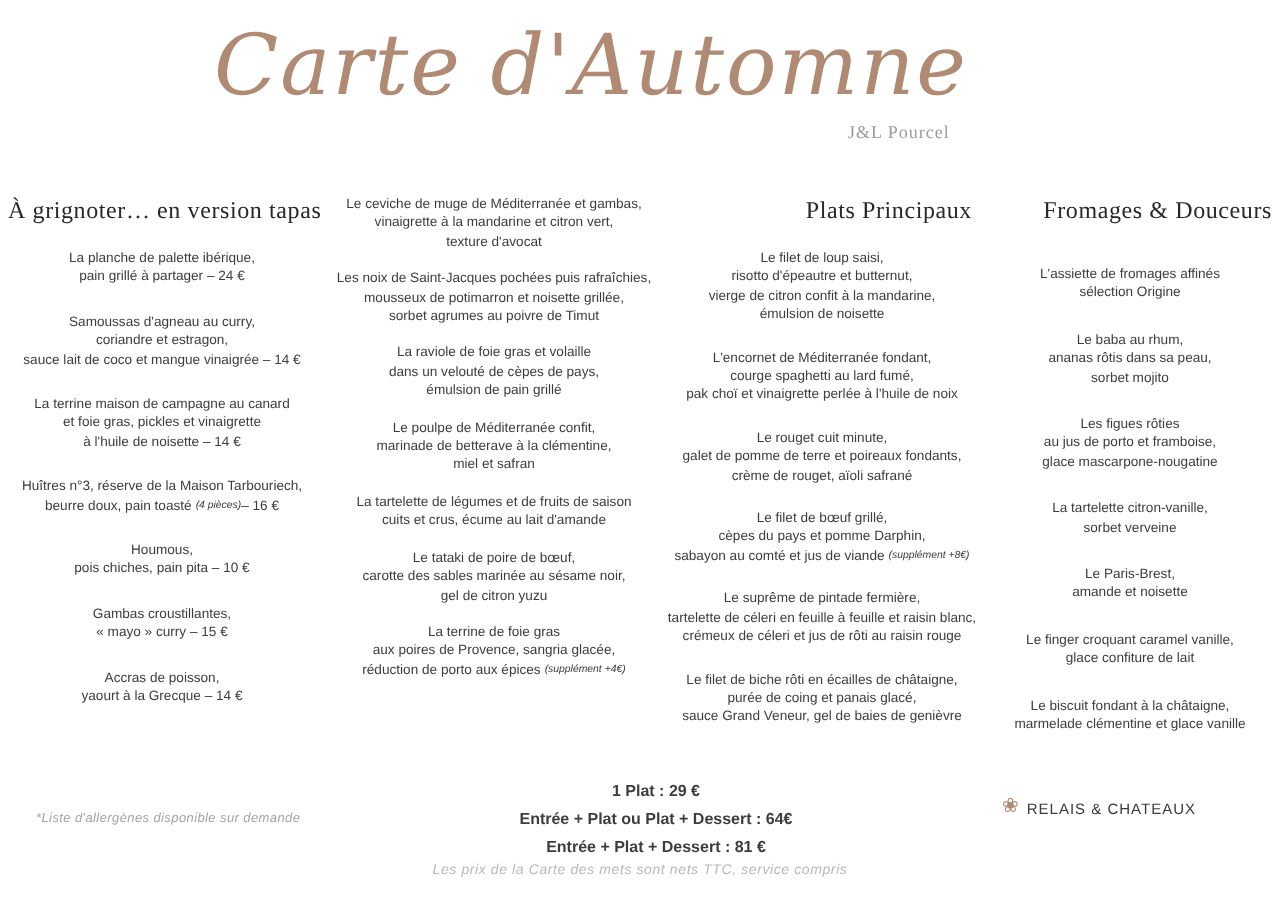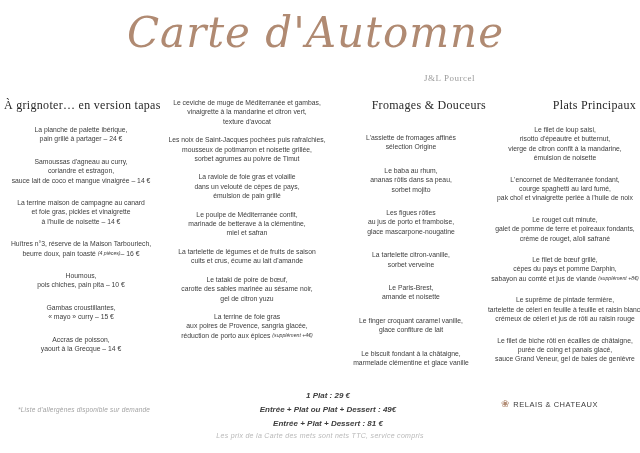--- a/index.html
+++ b/index.html
@@ -1,26 +1,26 @@
 <!DOCTYPE html>
 <html><head>
 <meta charset="utf-8">
 <style>
   html,body{margin:0;padding:0;background:#e8e8e8;}
   .page{
     position:relative;width:640px;height:453px;background:#ffffff;
     font-family:"Liberation Sans",sans-serif;overflow:hidden;margin:0 auto;
   }
-  .title-wrap{position:absolute;top:8px;left:0;width:591px;text-align:center;padding-left:20px;}
+  .title-wrap{position:absolute;top:8px;left:0;width:591px;text-align:center;}
   .title{
     font-family:"DejaVu Serif",serif;font-style:italic;font-weight:400;
     font-size:42px;line-height:1.2;color:#b08a72;letter-spacing:1px;
   }
   .subtitle{
-    position:absolute;top:73px;left:424px;
+    position:absolute;top:61px;left:424px;
     font-family:"Liberation Serif",serif;font-size:9px;color:#9b9b9b;letter-spacing:.5px;
   }
   .columns{
     position:absolute;top:98px;left:0;width:640px;
     display:grid;grid-template-columns:162px 170px 158px 150px;
   }
   .col{padding:0 4px;text-align:right;}
   .col-header{
     font-family:"Liberation Serif",serif;font-size:12px;color:#282828;
     letter-spacing:.3px;margin-bottom:12px;white-space:nowrap;
@@ -31,21 +31,21 @@
   .col3 .item{margin-bottom:12px;}
   .col4 .item{margin-bottom:14px;}
   .line{display:flex;justify-content:center;white-space:nowrap;line-height:9.4px;}
   .note{font-size:5.2px;font-style:italic;align-self:center;margin-left:2px;}
   .footnote{
     position:absolute;left:18px;top:406px;
     font-size:6.5px;font-style:italic;color:#a3a3a3;letter-spacing:.2px;
   }
   .pricing{position:absolute;left:0;top:391px;width:640px;text-align:center;}
   .price-line{
-    font-size:8px;font-style:italic;font-weight:bold;color:#3d3d3d;margin-bottom:5px;margin-left:16px;
+    font-size:8px;font-weight:bold;color:#3d3d3d;margin-bottom:5px;margin-left:16px;
   }
   .footer{
     position:absolute;left:0;top:432px;width:640px;text-align:center;
     font-size:7px;font-style:italic;color:#b8b8b8;letter-spacing:.3px;
   }
   .brand{
     position:absolute;right:42px;top:399px;
     display:flex;align-items:center;gap:4px;
   }
   .brand-icon{font-size:10px;color:#b08a72;line-height:1;}
@@ -124,53 +124,20 @@
           <div class="line">Le tataki de poire de bœuf,</div>
           <div class="line">carotte des sables marinée au sésame noir,</div>
           <div class="line">gel de citron yuzu</div>
         </div>
         <div class="item">
           <div class="line">La terrine de foie gras</div>
           <div class="line">aux poires de Provence, sangria glacée,</div>
           <div class="line">réduction de porto aux épices <span class="note">(supplément +4€)</span></div>
         </div>
       </div>
-      <div class="col col4">
-        <div class="col-header">Fromages &amp; Douceurs</div>
-        <div class="item">
-          <div class="line">L'assiette de fromages affinés</div>
-          <div class="line">sélection Origine</div>
-        </div>
-        <div class="item">
-          <div class="line">Le baba au rhum,</div>
-          <div class="line">ananas rôtis dans sa peau,</div>
-          <div class="line">sorbet mojito</div>
-        </div>
-        <div class="item">
-          <div class="line">Les figues rôties</div>
-          <div class="line">au jus de porto et framboise,</div>
-          <div class="line">glace mascarpone-nougatine</div>
-        </div>
-        <div class="item">
-          <div class="line">La tartelette citron-vanille,</div>
-          <div class="line">sorbet verveine</div>
-        </div>
-        <div class="item">
-          <div class="line">Le Paris-Brest,</div>
-          <div class="line">amande et noisette</div>
-        </div>
-        <div class="item">
-          <div class="line">Le finger croquant caramel vanille,</div>
-          <div class="line">glace confiture de lait</div>
-        </div>
-        <div class="item">
-          <div class="line">Le biscuit fondant à la châtaigne,</div>
-          <div class="line">marmelade clémentine et glace vanille</div>
-        </div>
-      </div>
       <div class="col col3">
         <div class="col-header">Plats Principaux</div>
         <div class="item">
           <div class="line">Le filet de loup saisi,</div>
           <div class="line">risotto d'épeautre et butternut,</div>
           <div class="line">vierge de citron confit à la mandarine,</div>
           <div class="line">émulsion de noisette</div>
         </div>
         <div class="item">
           <div class="line">L'encornet de Méditerranée fondant,</div>
@@ -191,27 +158,60 @@
           <div class="line">Le suprême de pintade fermière,</div>
           <div class="line">tartelette de céleri en feuille à feuille et raisin blanc,</div>
           <div class="line">crémeux de céleri et jus de rôti au raisin rouge</div>
         </div>
         <div class="item">
           <div class="line">Le filet de biche rôti en écailles de châtaigne,</div>
           <div class="line">purée de coing et panais glacé,</div>
           <div class="line">sauce Grand Veneur, gel de baies de genièvre</div>
         </div>
       </div>
+      <div class="col col4">
+        <div class="col-header">Fromages &amp; Douceurs</div>
+        <div class="item">
+          <div class="line">L'assiette de fromages affinés</div>
+          <div class="line">sélection Origine</div>
+        </div>
+        <div class="item">
+          <div class="line">Le baba au rhum,</div>
+          <div class="line">ananas rôtis dans sa peau,</div>
+          <div class="line">sorbet mojito</div>
+        </div>
+        <div class="item">
+          <div class="line">Les figues rôties</div>
+          <div class="line">au jus de porto et framboise,</div>
+          <div class="line">glace mascarpone-nougatine</div>
+        </div>
+        <div class="item">
+          <div class="line">La tartelette citron-vanille,</div>
+          <div class="line">sorbet verveine</div>
+        </div>
+        <div class="item">
+          <div class="line">Le Paris-Brest,</div>
+          <div class="line">amande et noisette</div>
+        </div>
+        <div class="item">
+          <div class="line">Le finger croquant caramel vanille,</div>
+          <div class="line">glace confiture de lait</div>
+        </div>
+        <div class="item">
+          <div class="line">Le biscuit fondant à la châtaigne,</div>
+          <div class="line">marmelade clémentine et glace vanille</div>
+        </div>
+      </div>
     </div>
 
   <div class="footnote">*Liste d'allergènes disponible sur demande</div>
 
   <div class="pricing">
       <div class="price-line">1 Plat : 29 €</div>
-      <div class="price-line">Entrée + Plat ou Plat + Dessert : 49€</div>
+      <div class="price-line">Entrée + Plat ou Plat + Dessert : 64€</div>
       <div class="price-line">Entrée + Plat + Dessert : 81 €</div>
     </div>
 
   <div class="brand">
     <span class="brand-icon">❀</span>
     <span class="brand-label">RELAIS &amp; CHATEAUX</span>
   </div>
 
   <div class="footer">Les prix de la Carte des mets sont nets TTC, service compris</div>
 

